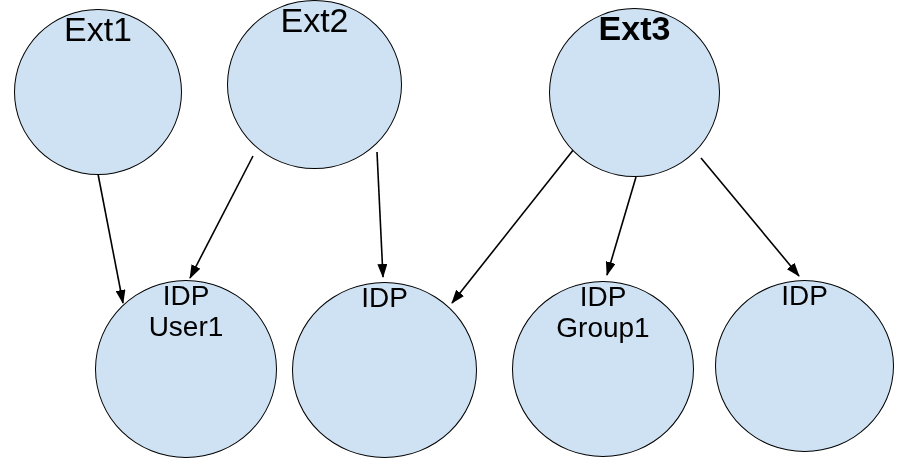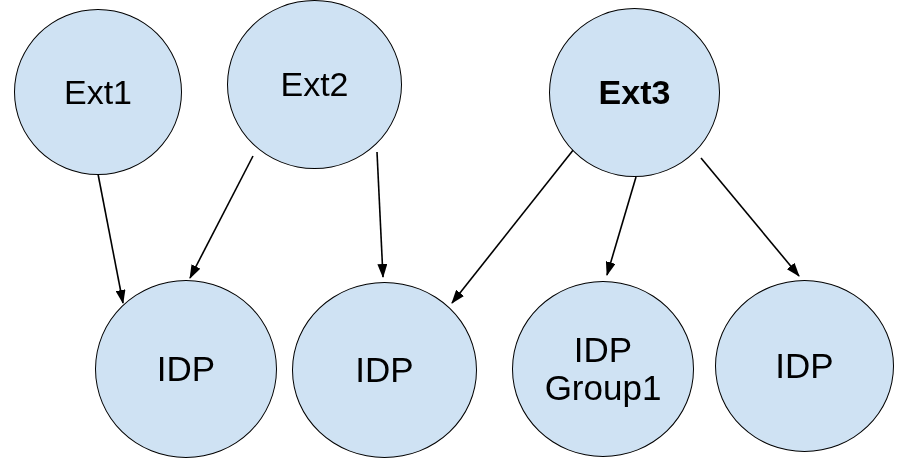--- a/index.html
+++ b/index.html
@@ -25,26 +25,25 @@
     pointer-events: none;
   }
   .node {
     position: absolute;
     border: 1.5px solid var(--node-stroke);
     border-radius: 50%;
     background: var(--node-fill);
     display: flex;
     flex-direction: column;
     align-items: center;
-    justify-content: center;
     text-align: center;
     color: #000000;
   }
   .node.ext { font-size: 34px; }
-  .node.idp { font-size: 35px; line-height: 1.1; }
+  .node.idp { font-size: 28px; line-height: 1.1; }
   
   .node.ext1   { left: 14px;  top: 9px;   width: 168px; height: 166px; }
   .node.ext2   { left: 227px; top: 0;   width: 175px; height: 169px; }
   .node.ext3   { left: 549px; top: 8px;   width: 171px; height: 169px; font-weight: bold; }
   
   .node.user1  { left: 95px;  top: 280px; width: 182px; height: 178px; }
   .node.user2  { left: 292px; top: 282px; width: 185px; height: 176px; }
   .node.group1 { left: 512px; top: 281px; width: 182px; height: 176px; }
   .node.group2 { left: 715px; top: 280px; width: 179px; height: 172px; }
   .edge { stroke: var(--arrow); stroke-width: 1.6; fill: none; }
@@ -74,20 +73,21 @@
   </div>
   <div class="node ext ext2">
     <span>Ext2</span>
   </div>
   <div class="node ext ext3">
     <span>Ext3</span>
   </div>
 
   <div class="node idp user1">
     <span>IDP</span>
+    <span>User1</span>
   </div>
   <div class="node idp user2">
     <span>IDP</span>
   </div>
   <div class="node idp group1">
     <span>IDP</span>
     <span>Group1</span>
   </div>
   <div class="node idp group2">
     <span>IDP</span>

